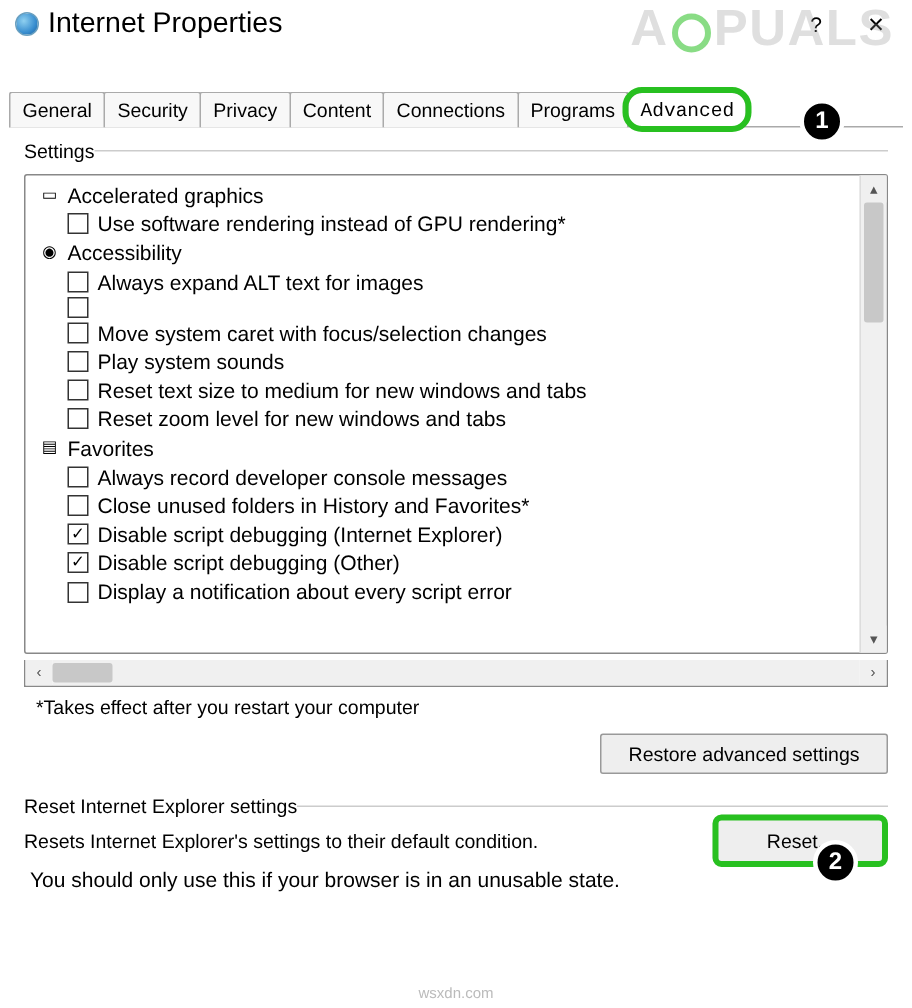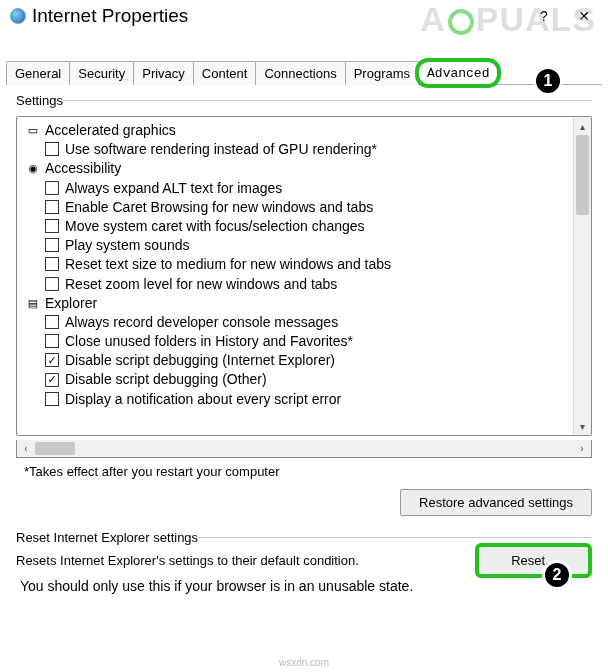--- a/index.html
+++ b/index.html
@@ -258,41 +258,40 @@
           <div class="tree-row tree-cat">
             <span class="cat-icon">◉</span>
             <span>Accessibility</span>
           </div>
           <div class="tree-row tree-item">
             <span class="chk"></span>
             <span>Always expand ALT text for images</span>
           </div>
           <div class="tree-row tree-item">
             <span class="chk"></span>
-            <span>Enable Caret Browsing for new windows and tabs</span>
           </div>
           <div class="tree-row tree-item">
             <span class="chk"></span>
             <span>Move system caret with focus/selection changes</span>
           </div>
           <div class="tree-row tree-item">
             <span class="chk"></span>
             <span>Play system sounds</span>
           </div>
           <div class="tree-row tree-item">
             <span class="chk"></span>
             <span>Reset text size to medium for new windows and tabs</span>
           </div>
           <div class="tree-row tree-item">
             <span class="chk"></span>
             <span>Reset zoom level for new windows and tabs</span>
           </div>
           <div class="tree-row tree-cat">
             <span class="cat-icon">▤</span>
-            <span>Explorer</span>
+            <span>Favorites</span>
           </div>
           <div class="tree-row tree-item">
             <span class="chk"></span>
             <span>Always record developer console messages</span>
           </div>
           <div class="tree-row tree-item">
             <span class="chk"></span>
             <span>Close unused folders in History and Favorites*</span>
           </div>
           <div class="tree-row tree-item">

